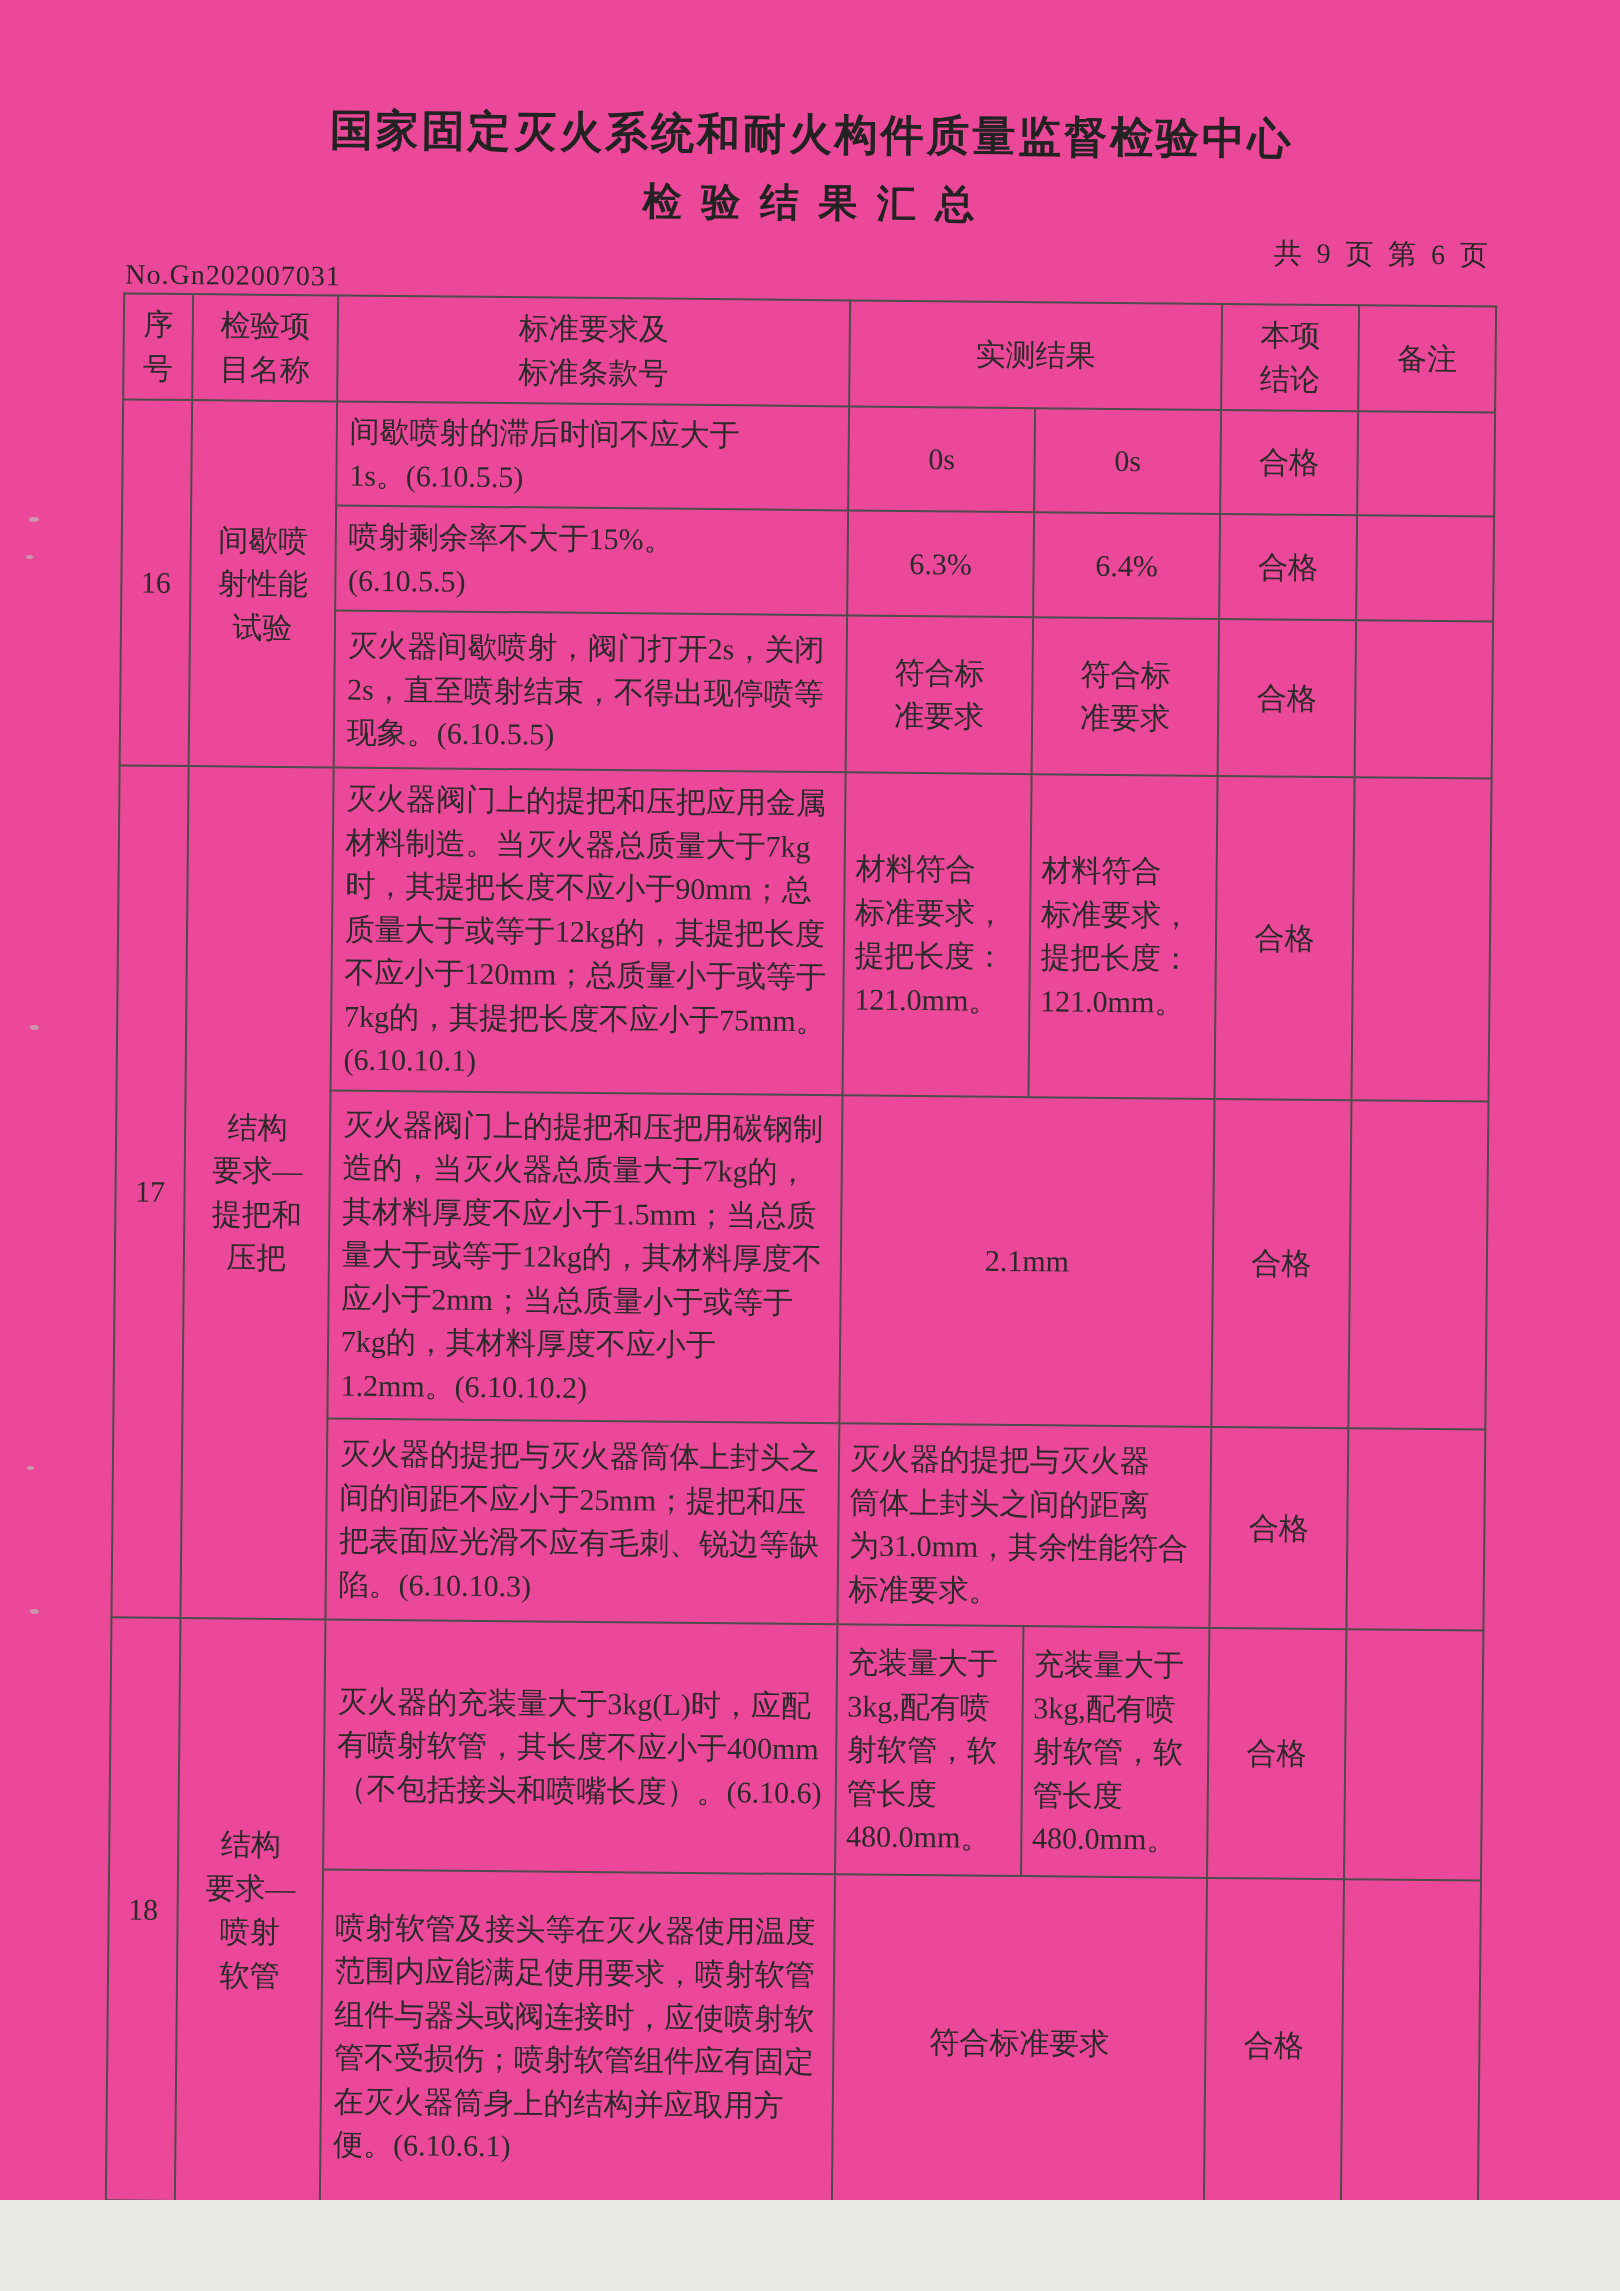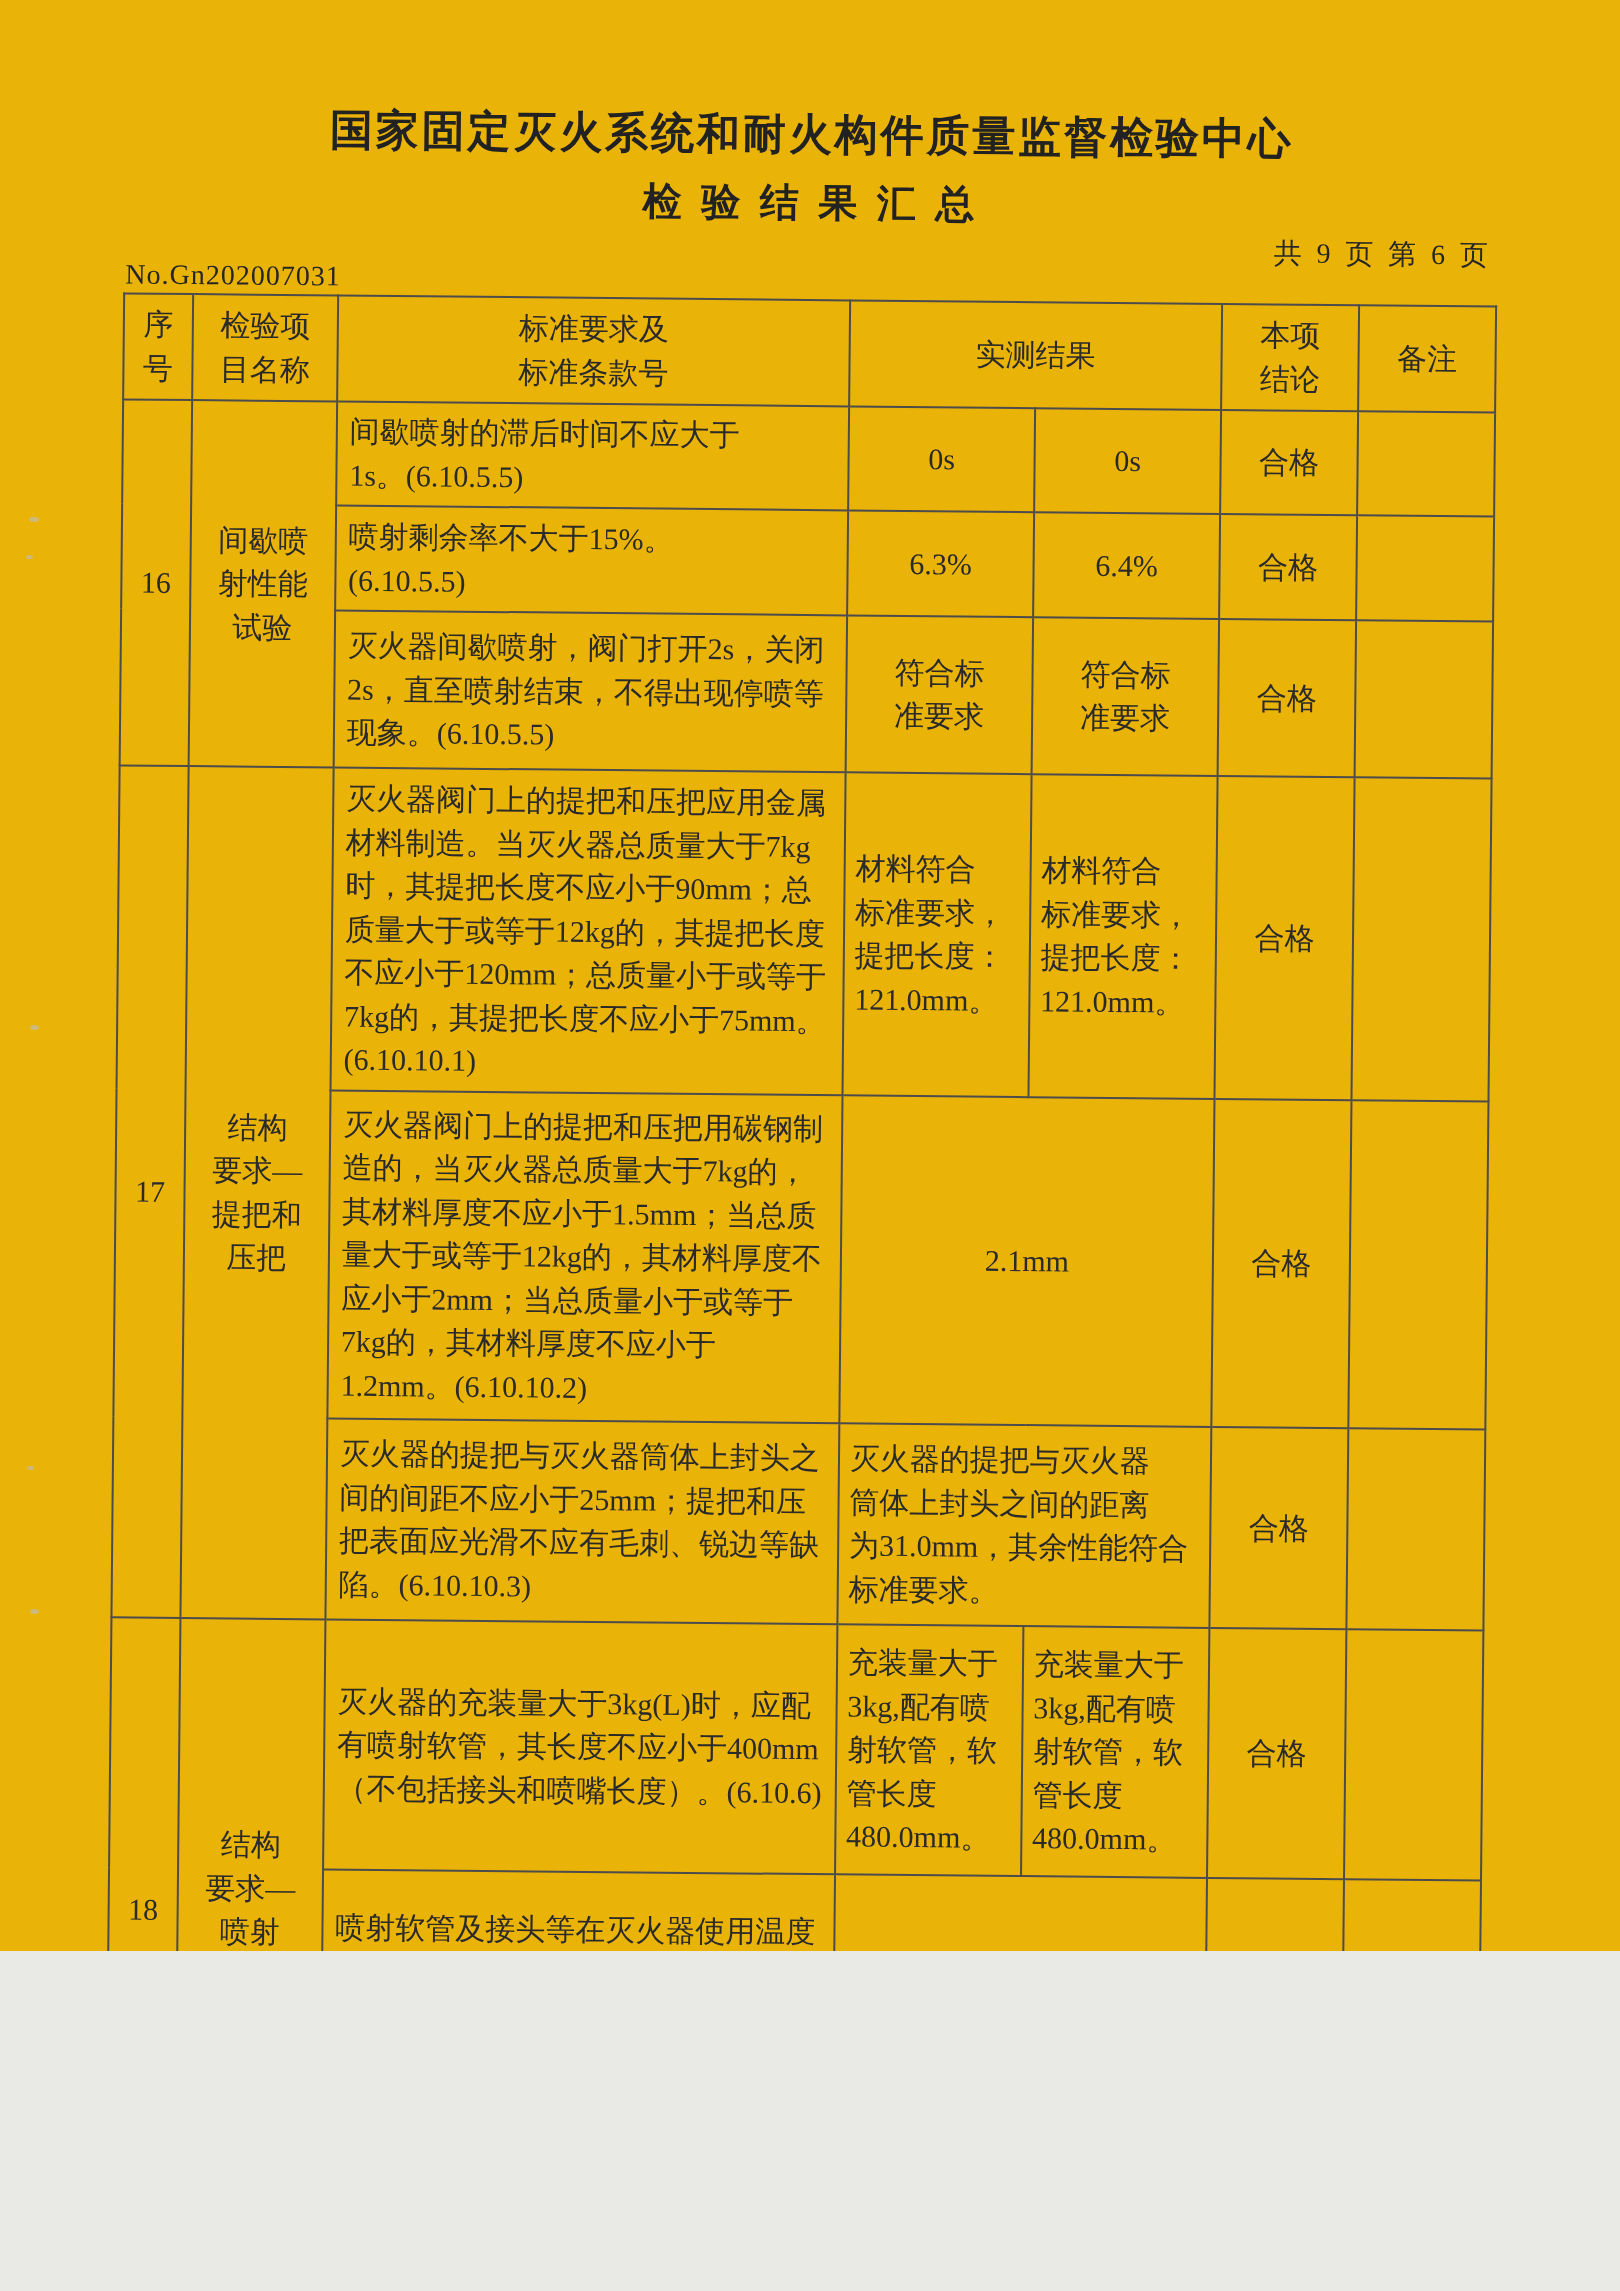--- a/index.html
+++ b/index.html
@@ -4,22 +4,22 @@
 <style>
   html,body{margin:0;padding:0;}
   body{
     width:1620px;height:2292px;
     background:#e9e9e6;
     font-family:"Liberation Serif","DejaVu Serif",serif;
     color:#262626;
   }
   .page{
     position:relative;
-    width:1620px;height:1951px;
-    background:#eab308;
+    width:1620px;height:2200px;
+    background:#ec4899;
     overflow:hidden;
     font-family:Liberation Serif, serif;
   }
   .content{
     position:absolute;
     left:125px;top:106px;
     width:1374px;
     transform:rotate(0.55deg);
     transform-origin:686px 0;
   }

